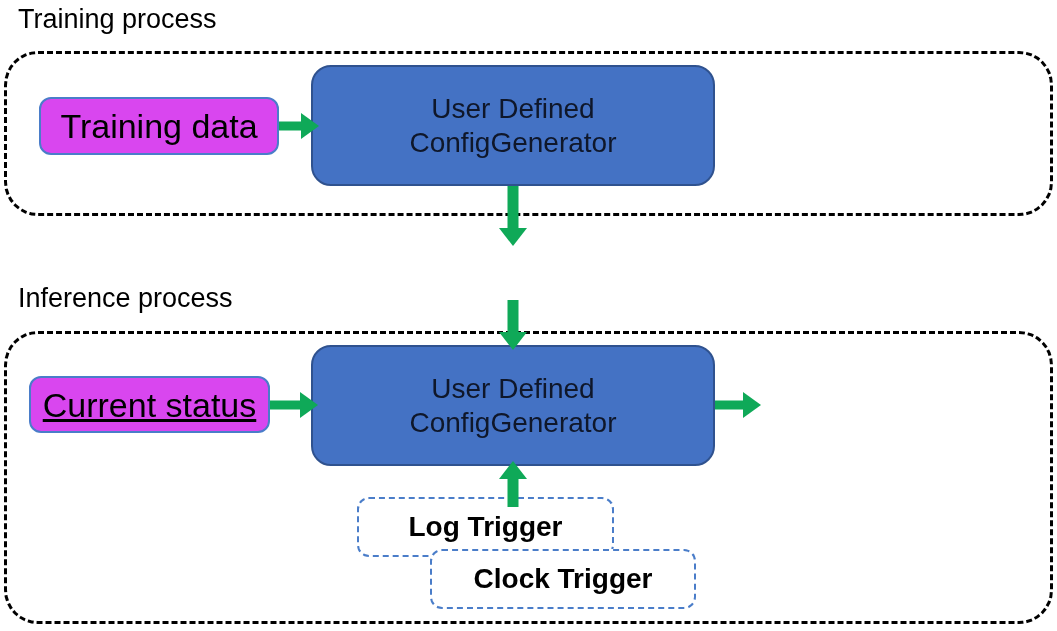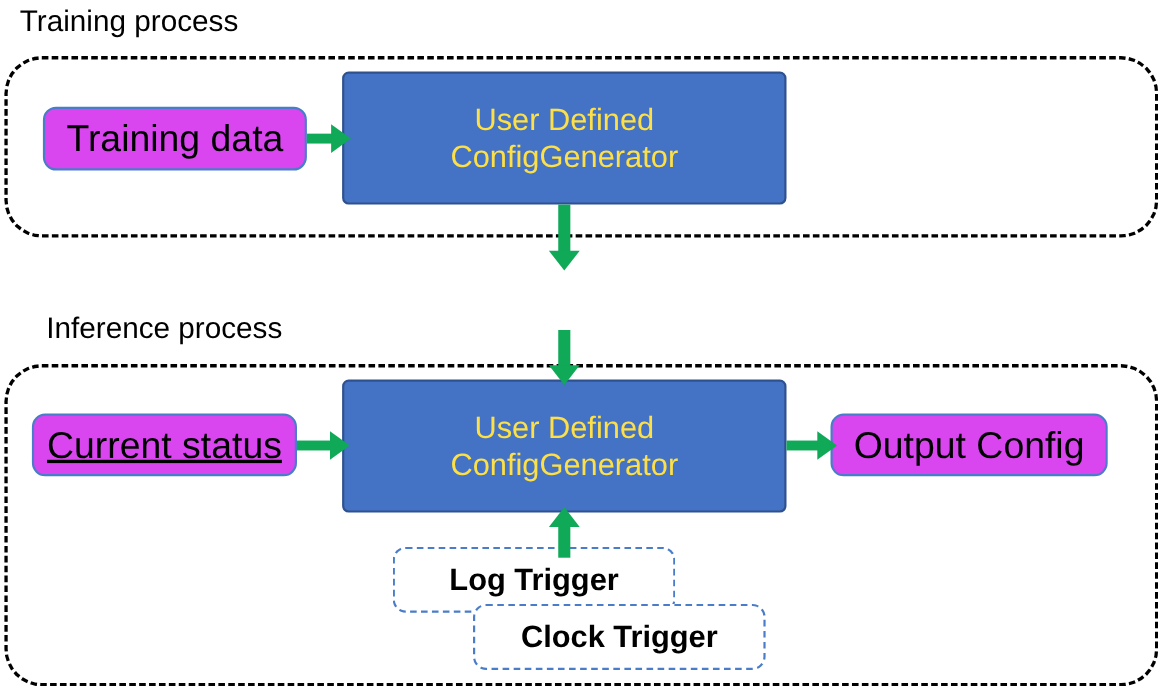--- a/index.html
+++ b/index.html
@@ -17,21 +17,21 @@
     padding-left: 24px;
   }
   .section-label {
     position: absolute;
     color: #000000;
     font-size: 27px;
     line-height: 32px;
     white-space: nowrap;
   }
   #training-label { left: 18px; top: 3px; }
-  #inference-label { left: 18px; top: 282px; margin-left: 24px; }
+  #inference-label { left: 18px; top: 282px; }
 
   .process-container {
     position: absolute;
     border: 3px dashed #000000;
     border-radius: 34px;
     background: transparent;
     box-sizing: border-box;
   }
   #training-container { left: 4px; top: 51px; width: 1049px; height: 165px; }
   #inference-container { left: 4px; top: 331px; width: 1049px; height: 293px; }
@@ -48,22 +48,22 @@
     background: #d946ef;
     border: 2px solid #4A7DC9;
     border-radius: 12px;
     color: #000000;
     font-size: 34px;
     line-height: 32px;
   }
   .node-blue {
     background: #4472C4;
     border: 2px solid #2F528F;
-    border-radius: 6px;
-    color: #fde047;
+    border-radius: 20px;
+    color: #0f172a;
     font-size: 28px;
     line-height: 34px;
   }
   .node-dashed {
     background: #ffffff;
     border: 2px dashed #4A7DC9;
     border-radius: 12px;
     color: #000000;
     font-size: 28px;
     line-height: 32px;
@@ -174,23 +174,20 @@
     <span>Current status</span>
   </div>
 
   <div class="node node-blue" id="node-infer-cfg">
     <div>
       <span class="label-line">User Defined</span>
       <span class="label-line">ConfigGenerator</span>
     </div>
   </div>
 
-  <div class="node node-white" id="node-output-config">
-    <span>Output Config</span>
-  </div>
 
   <div class="node node-dashed" id="node-log-trigger">
     <span>Log Trigger</span>
   </div>
 
   <div class="node node-dashed" id="node-clock-trigger">
     <span>Clock Trigger</span>
   </div>
 
   <div class="arrow arrow-h" id="arrow-train-data-to-cfg">

